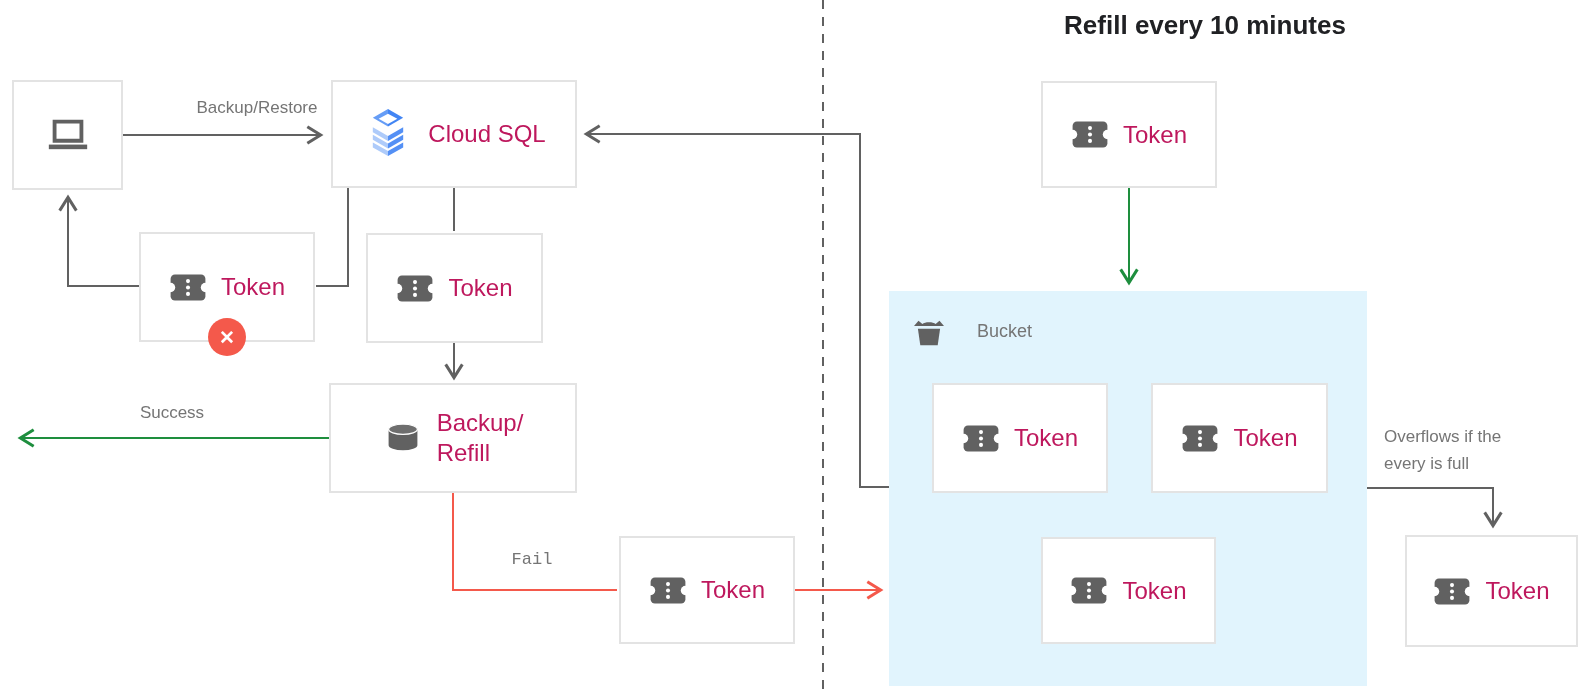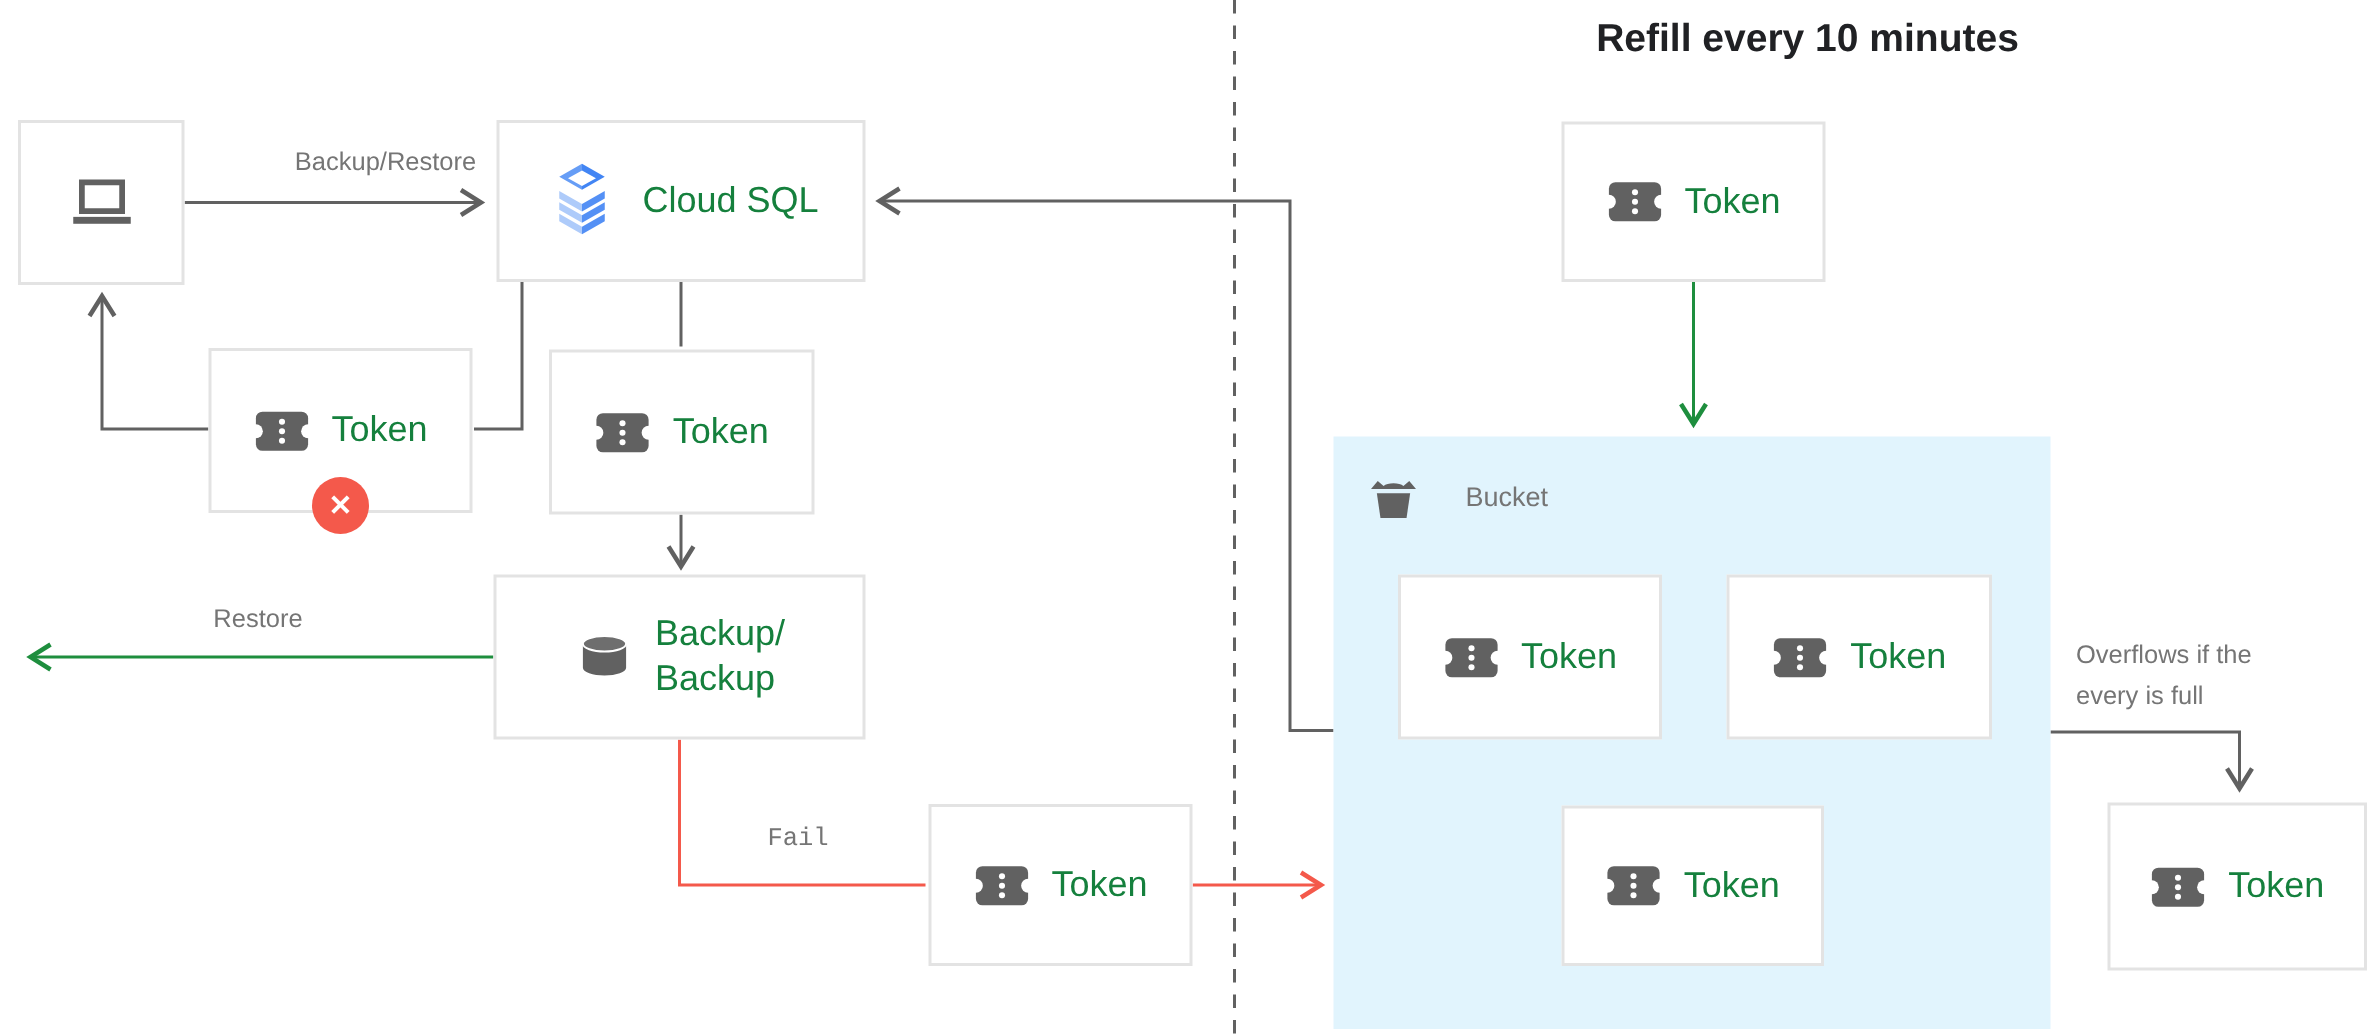--- a/index.html
+++ b/index.html
@@ -1,19 +1,19 @@
 <!DOCTYPE html>
 <html><head>
 <meta charset="utf-8">
 <style>
   html,body{margin:0;padding:0;background:#ffffff;font-family:"Liberation Sans",sans-serif;}
   .canvas{position:relative;width:1578px;height:690px;background:#ffffff;overflow:hidden;padding-left:40px;}
   .node{position:absolute;background:#ffffff;border:2px solid #e3e3e3;box-sizing:border-box;
         display:flex;align-items:center;justify-content:center;gap:14px;}
-  .node-label{font-size:24px;color:#15803d;white-space:nowrap;}
+  .node-label{font-size:24px;color:#be185d;white-space:nowrap;}
   .two-line{line-height:30px;}
   .edge-label{position:absolute;font-size:17px;color:#757575;white-space:nowrap;}
   .centered{text-align:center;}
   .diagram-title{position:absolute;left:950px;top:10px;width:510px;text-align:center;
         font-size:26px;font-weight:700;color:#202124;}
   .bucket{position:absolute;left:889px;top:291px;width:478px;height:395px;background:#e1f4fd;}
   .bucket-header{position:absolute;left:22px;top:24px;display:flex;align-items:center;gap:30px;}
   .bucket-label{font-size:18px;color:#757575;}
   .badge{position:absolute;left:50%;transform:translateX(-50%);bottom:-16px;width:38px;height:38px;
         border-radius:50%;background:#f4594b;color:#ffffff;display:flex;align-items:center;
@@ -48,21 +48,21 @@
     <path d="M795 590 H879" fill="none" stroke="#F4594B" stroke-width="2" marker-end="url(#ah-red)"></path>
     <path d="M823 0 V690" fill="none" stroke="#616161" stroke-width="2" stroke-dasharray="9 8"></path>
     <path d="M1129 188 V281" fill="none" stroke="#1E8E3E" stroke-width="2" marker-end="url(#ah-green)"></path>
     <path d="M889 487 H860 V134 H588" fill="none" stroke="#616161" stroke-width="2" marker-end="url(#ah-gray)"></path>
     <path d="M1367 488 H1493 V524" fill="none" stroke="#616161" stroke-width="2" marker-end="url(#ah-gray)"></path>
   </svg>
 
   <div class="diagram-title">Refill every 10 minutes</div>
 
   <div class="edge-label centered" style="left:124px;top:98px;width:200px;margin-left:33px;">Backup/Restore</div>
-  <div class="edge-label centered" style="left:102px;top:403px;width:140px;">Restore</div>
+  <div class="edge-label centered" style="left:102px;top:403px;width:140px;">Success</div>
   <div class="edge-label centered" style="left:482px;top:550px;width:100px;font-family:Liberation Mono, monospace;">Fail</div>
   <div class="edge-label" style="left:1384px;top:423px;line-height:27px;">
     <div>Overflows if the</div>
     <div>every is full</div>
   </div>
 
   <div class="node" style="left:12px;top:80px;width:111px;height:110px;">
     <svg class="icon" width="46" height="40" viewBox="0 0 24 20">
       <path fill="#616161" fill-rule="evenodd" d="M4 2 h16 v12 h-16 Z M6 4 h12 v8 h-12 Z"></path>
       <rect x="2" y="15" width="20" height="2.4" fill="#616161"></rect>
@@ -109,21 +109,21 @@
     <span class="node-label">Token</span>
   </div>
 
   <div class="node" style="left:329px;top:383px;width:248px;height:110px;">
     <svg class="icon" width="40" height="32" viewBox="0 0 24 20">
       <path fill="#616161" d="M3 4.5 a9 3.2 0 0 1 18 0 v10 a9 3.2 0 0 1 -18 0 Z"></path>
       <ellipse cx="12" cy="4.5" rx="9" ry="3.2" fill="#6e6e6e" stroke="#ffffff" stroke-width="0.8"></ellipse>
     </svg>
     <span class="node-label two-line">
       <div>Backup/</div>
-      <div>Backup</div>
+      <div>Refill</div>
     </span>
   </div>
 
   <div class="node" style="left:619px;top:536px;width:176px;height:108px;">
     <svg class="icon" width="38" height="29" viewBox="0 0 26 20">
       <rect x="1" y="1" width="24" height="18" rx="3" fill="#616161"></rect>
       <circle cx="1" cy="10" r="3.2" fill="#ffffff"></circle>
         <circle cx="25" cy="10" r="3.2" fill="#ffffff"></circle>
       <circle cx="13" cy="5.6" r="1.4" fill="#ffffff"></circle>
         <circle cx="13" cy="10" r="1.4" fill="#ffffff"></circle>

